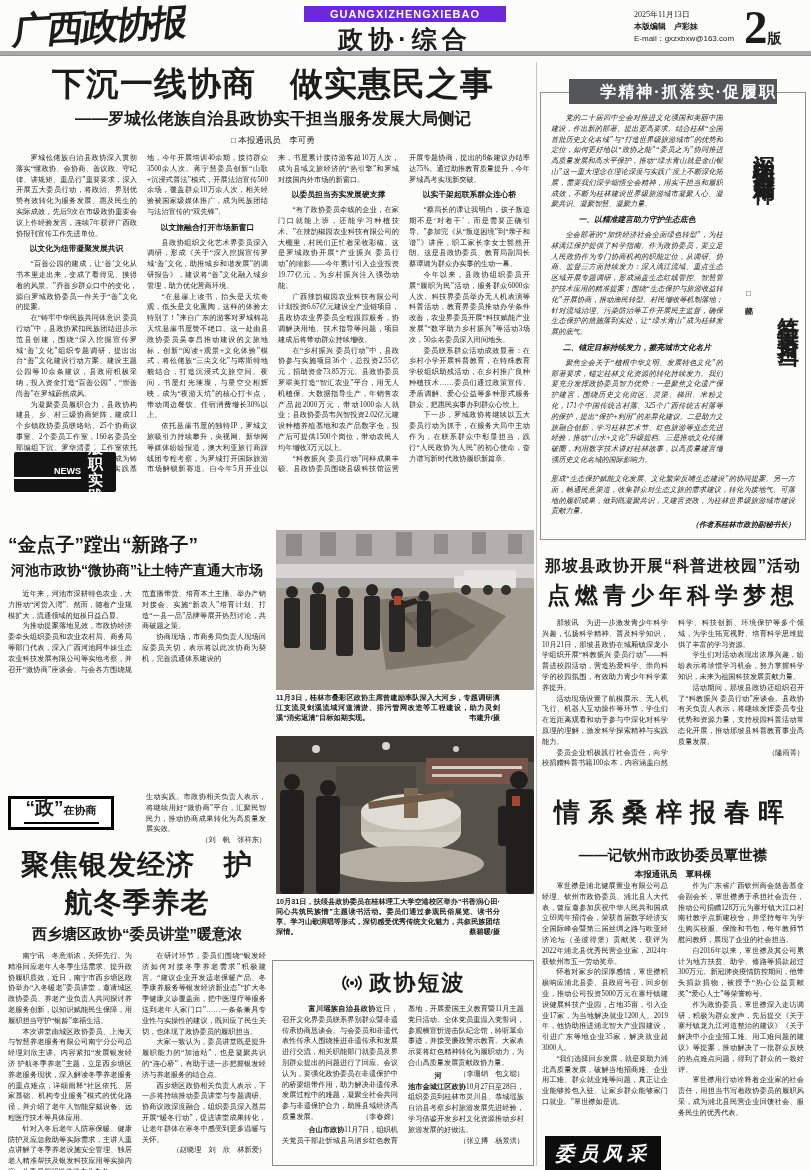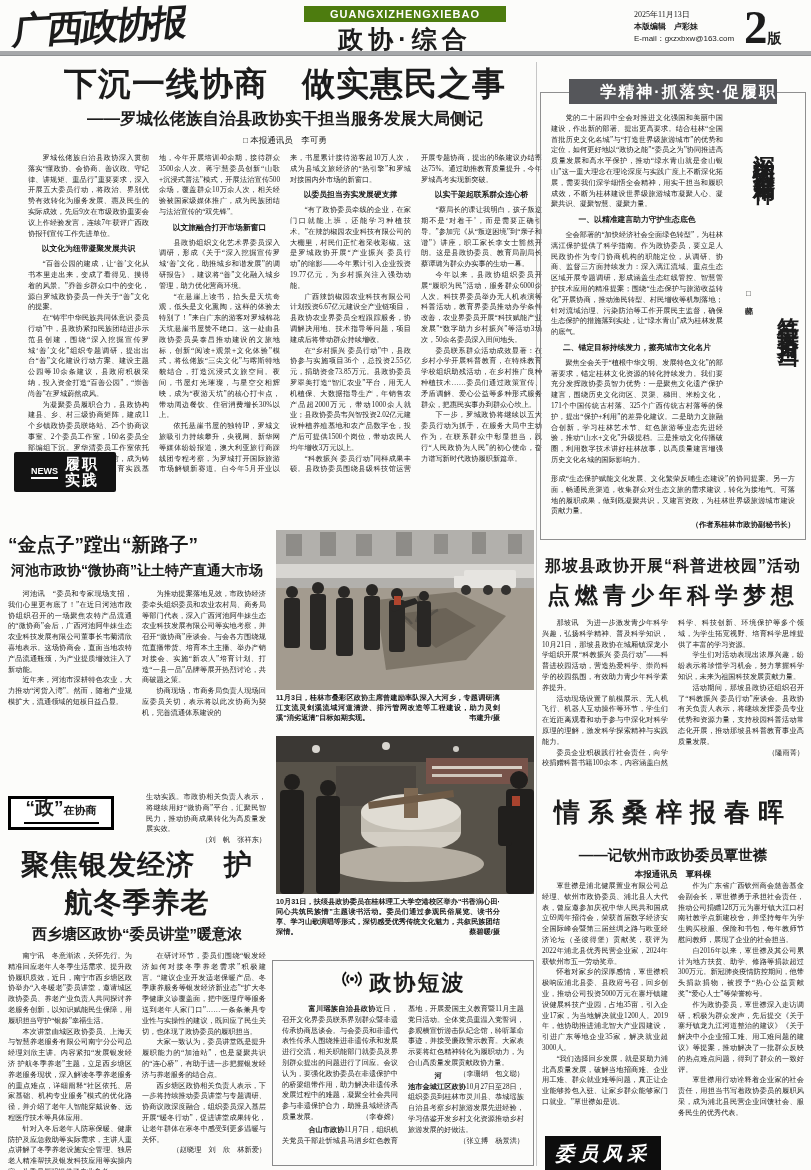--- a/index.html
+++ b/index.html
@@ -5,59 +5,59 @@
   * { margin:0; padding:0; box-sizing:border-box; }
   html,body { background:#e8e8e8; }
   .page { position:relative; width:811px; height:1170px; background:#fcfcfa; margin:0 auto;
           overflow:hidden; color:#1c1c1c; font-family:"Liberation Serif", serif; }
   .hd { font-family:"Liberation Sans", sans-serif; font-weight:bold; }
 
   
   .mast-logo { position:absolute; left:14px; top:2px; font-size:37px; font-weight:900;
                transform:skewX(-10deg) rotate(-3deg); letter-spacing:-3px; font-family:"Liberation Serif",serif; }
   .mast-center { position:absolute; left:295px; top:4px; width:220px; text-align:center; }
-  .pinyin-box { display:inline-block; background:#4d7c0f; color:#fff; font-size:11px; font-weight:bold;
+  .pinyin-box { display:inline-block; background:#6d28d9; color:#fff; font-size:11px; font-weight:bold;
                 letter-spacing:1px; padding:2px 26px; font-family:"Liberation Sans",sans-serif; }
   .section-title { font-size:25px; letter-spacing:5px; margin-top:1px; }
   .mast-info { position:absolute; left:634px; top:9px; font-size:8px; line-height:12px; }
   .mast-info .em { font-family:"Liberation Sans",sans-serif; }
   .pagenum { position:absolute; left:744px; top:0px; font-size:47px; font-weight:bold; font-family:"Liberation Serif",serif; }
   .pagelabel { font-size:14px; font-weight:bold; }
   .rule-top { position:absolute; left:0; top:51px; width:811px; height:5px; background:#a6a8aa; border-bottom:1px solid #8e9092; }
   .vdiv { position:absolute; left:536px; top:62px; width:1px; height:1104px; background:#c6c6c6; }
 
   
   .smalltxt { font-size:7.2px; line-height:10.8px; text-align:justify; }
   .para { text-indent:2em; margin:0; }
   .t-h { text-indent:0; text-align:center; font-weight:bold; font-family:"Liberation Sans",sans-serif;
          font-size:7.8px; margin:5px 0 4px 0; }
   .t-sig { text-indent:0; text-align:right; }
   .t-cont { text-indent:0; }
   .cols2 { column-count:2; column-gap:10px; overflow:hidden; }
   .cols4 { column-count:4; column-gap:10px; overflow:hidden; }
 
   
-  .art-main { position:absolute; left:28px; top:64px; width:514px; }
+  .art-main { position:absolute; left:16px; top:64px; width:514px; }
   .h-main { font-size:33px; text-align:center; letter-spacing:1px; line-height:40px; }
   .h-sub  { font-size:16.5px; text-align:center; margin-top:4px; }
   .h-byline { font-size:8.5px; text-align:center; margin-top:5px; }
   .art-main .cols4 { margin-top:6px; height:330px; }
 
   .badge-news { position:absolute; left:14px; top:452px; width:102px; height:40px; background:#131313;
                 color:#fff; display:flex; align-items:center; justify-content:center; gap:7px; border-radius:2px; }
   .news-en { font-size:9px; font-weight:bold; font-family:"Liberation Sans",sans-serif;
-             border-bottom:2px solid #fff; padding-bottom:1px; }
+             border-bottom:2px solid #fff; padding-bottom:1px;padding-left:40px; }
   .news-cn { font-size:15px; font-weight:bold; line-height:16px; letter-spacing:2px;
              font-family:"Liberation Sans",sans-serif; }
 
   
   .box-study { position:absolute; left:540px; top:92px; width:266px; height:448px; border:1px solid #8f8f8f; }
   .study-banner { position:absolute; left:28px; top:-14px; width:208px; height:25px; background:#55565a;
                   color:#fff; font-size:16px; letter-spacing:2px; text-align:right; line-height:25px; }
-  .study-inner { padding:20px 10px 6px 10px; }
+  .study-inner { padding:20px 10px 6px 10px;font-style:italic; }
   .study-body { width:172px; height:358px; overflow:hidden; }
   .v-line { position:absolute; writing-mode:vertical-rl; font-weight:bold;
             font-family:"Liberation Sans",sans-serif; font-size:22px; letter-spacing:4px; }
   .v-t1 { right:26px; top:44px; }
   .v-t2 { right:2px; top:206px; }
   .v-by { position:absolute; writing-mode:vertical-rl; right:52px; top:196px; font-size:8px; font-weight:normal; }
   .study-tail { width:244px; margin-top:3px; }
   .study-attrib { text-align:right; font-weight:bold; font-size:7.4px; margin-top:3px; }
 
   
@@ -101,21 +101,21 @@
   .fig1 { top:530px; } .fig2 { top:736px; }
   .fig svg { display:block; width:258px; }
   .cap { margin-top:3px; font-size:7.2px; line-height:10px; text-align:justify; font-weight:bold;
          font-family:"Liberation Sans",sans-serif; }
   .credit { text-align:right; font-size:7.2px; font-weight:bold; margin-top:-10px;
             font-family:"Liberation Sans",sans-serif; }
 
   
   .box-sw { position:absolute; left:272px; top:960px; width:262px; height:206px; border:1px solid #8a8a8a;
             padding:7px 9px; background:#fcfcfa; }
-  .sw-title { display:flex; align-items:flex-start; justify-content:center; gap:7px;
+  .sw-title { display:flex; align-items:center; justify-content:center; gap:7px;
               font-size:22px; font-weight:bold; letter-spacing:2px; font-family:"Liberation Sans",sans-serif; }
   .sw-body { margin-top:6px; height:158px; }
   .sw-item { text-indent:2em; margin-bottom:2px; }
   .sw-lead { font-family:Liberation Sans, sans-serif;margin-left:12px; }
   .sw-sig { float:right; }
 </style>
 </head>
 <body>
 
 <div class="page">
@@ -219,21 +219,20 @@
         <div class="para t-p">覃世襟用行动诠释着企业家的社会责任，用担当书写着政协委员的履职风采，成为浦北县民营企业回馈社会、服务民生的优秀代表。</div>
       </div>
   </div>
   <div class="badge-wyfc">委员风采</div>
 
   <div class="art-jin">
     <div class="h-jin hd">“金点子”蹚出“新路子”</div>
     <div class="h-jin-sub hd">河池市政协“微协商”让土特产直通大市场</div>
     <div class="cols2 smalltxt">
 
-    <div class="para t-p">河池讯　“委员和专家现场支招，我们心里更有底了！”在近日河池市政协组织召开的一场聚焦农特产品流通的“微协商”会后，广西河池阿牛妹生态农业科技发展有限公司董事长韦菊清欣喜地表示。这场协商会，直面当地农特产品流通瓶颈，为产业提质增效注入了新动能。</div>
         <div class="para t-p">近年来，河池市深耕特色农业，大力推动“河货入湾”。然而，随着产业规模扩大，流通领域的短板日益凸显。</div>
         <div class="para t-p">为推动提案落地见效，市政协经济委牵头组织委员和农业农村局、商务局等部门代表，深入广西河池阿牛妹生态农业科技发展有限公司等实地考察，并召开“微协商”座谈会。与会各方围绕规范直播带货、培育本土主播、举办产销对接会、实施“新农人”培育计划、打造“一县一品”品牌等展开热烈讨论，共商破题之策。</div>
         <div class="para t-p">协商现场，市商务局负责人现场回应委员关切，表示将以此次协商为契机，完善流通体系建设的</div>
       </div>
   </div>
 
   <div class="badge-zheng">
     <span class="z-wrap">
         <span class="z-big hd">“政”</span>
         <span class="z-small hd">在协商</span>

